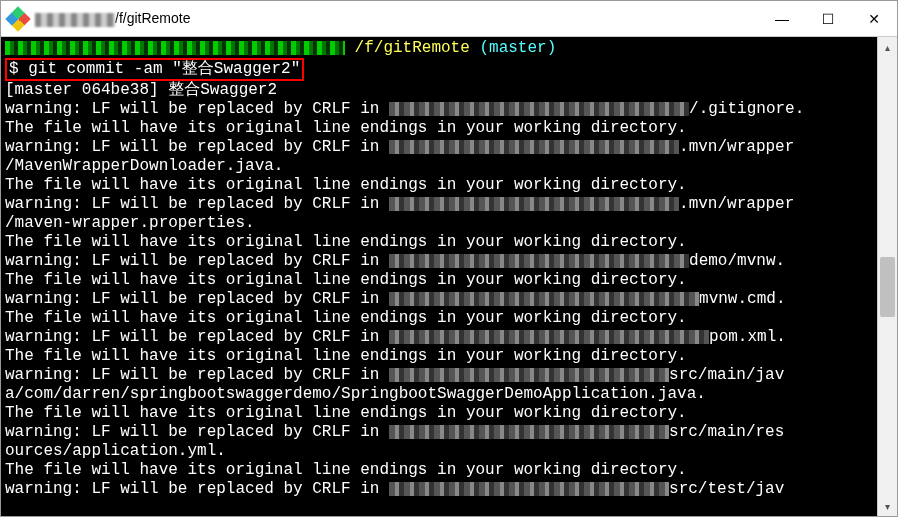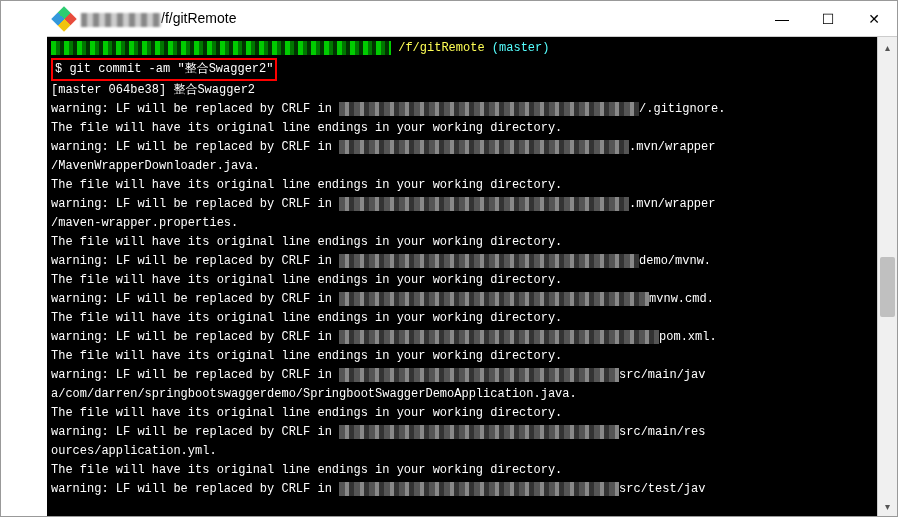--- a/index.html
+++ b/index.html
@@ -10,21 +10,20 @@
       height: 517px;
       overflow: hidden;
     }
     .window {
       width: 898px;
       height: 517px;
       background: #fff;
       display: flex;
       flex-direction: column;
       border: 1px solid #999;
-      padding-left: 46px;
     }
     .titlebar {
       height: 36px;
       background: #fff;
       display: flex;
       align-items: center;
       border-bottom: 1px solid #ccc;
       padding-left: 8px;
     }
     .titlebar-icon {
@@ -66,21 +65,21 @@
       flex: 1;
       display: flex;
       background: #000;
       overflow: hidden;
     }
     .terminal {
       flex: 1;
       background: #000;
       color: #fff;
       font-family: "Consolas","Courier New",monospace;
-      font-size: 12px;
+      font-size: 16px;
       line-height: 19px;
       padding: 2px 4px;
       white-space: pre;
       overflow: hidden;
     }
     .scrollbar {
       width: 20px;
       background: #f0f0f0;
       display: flex;
       flex-direction: column;

